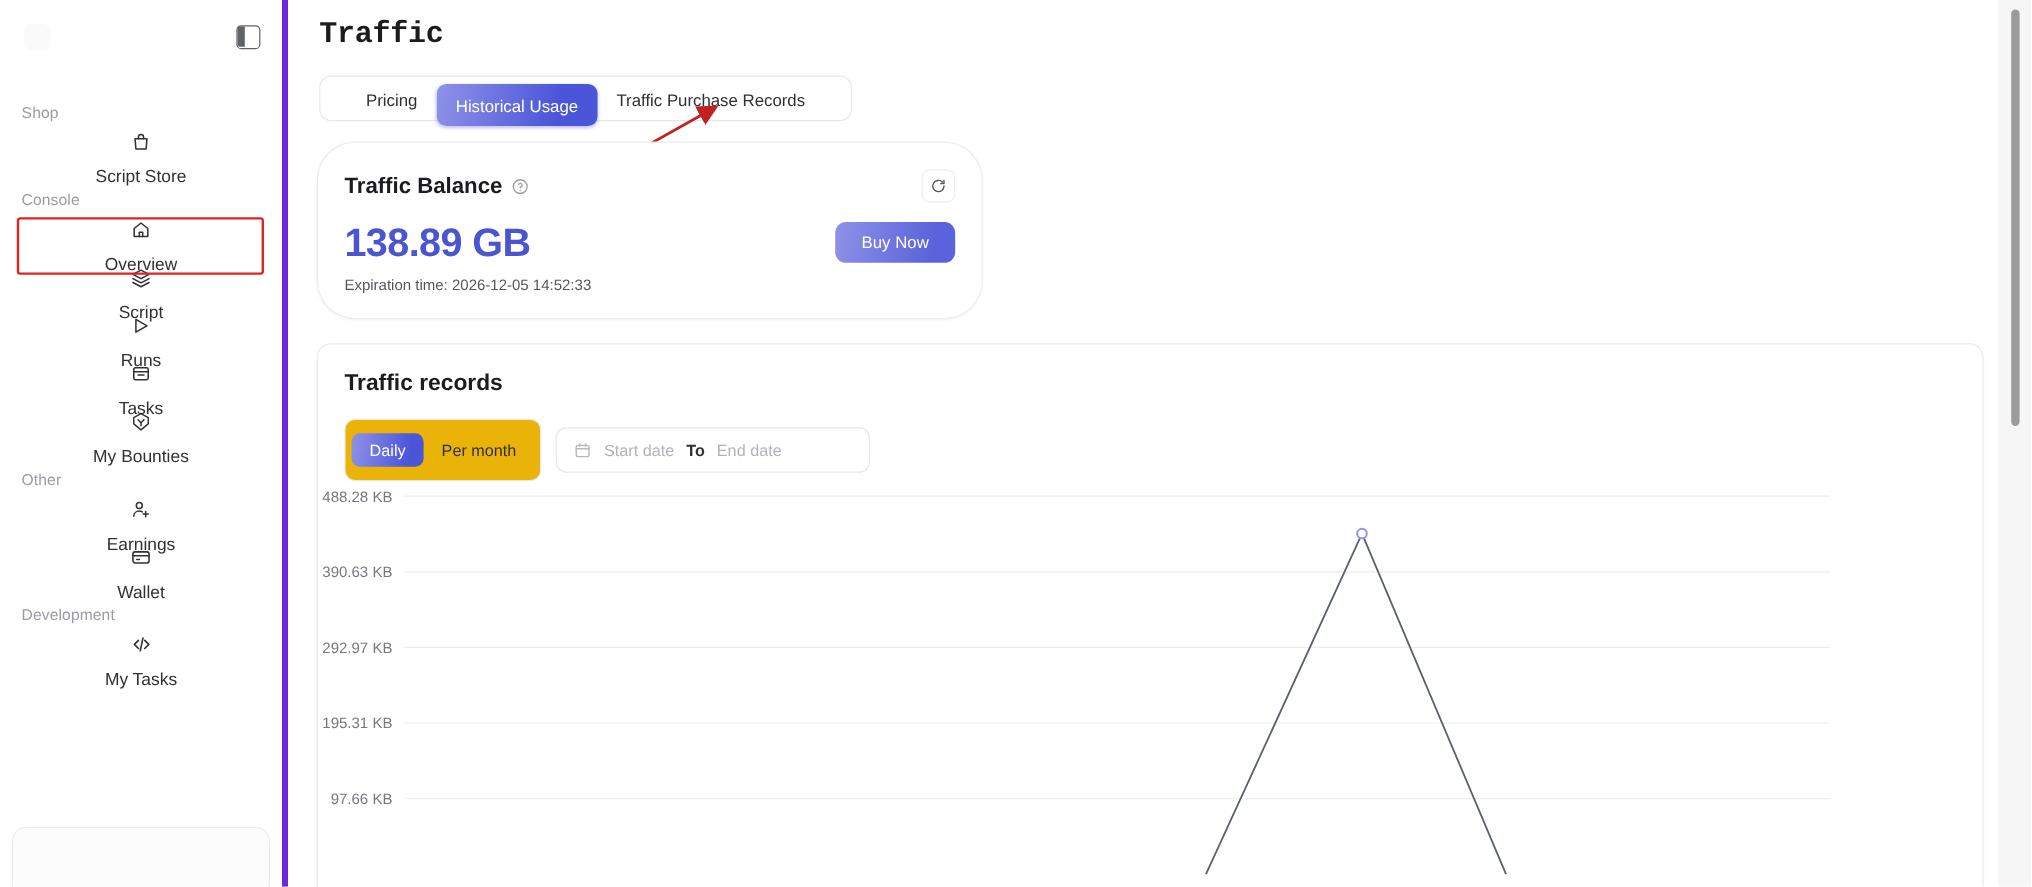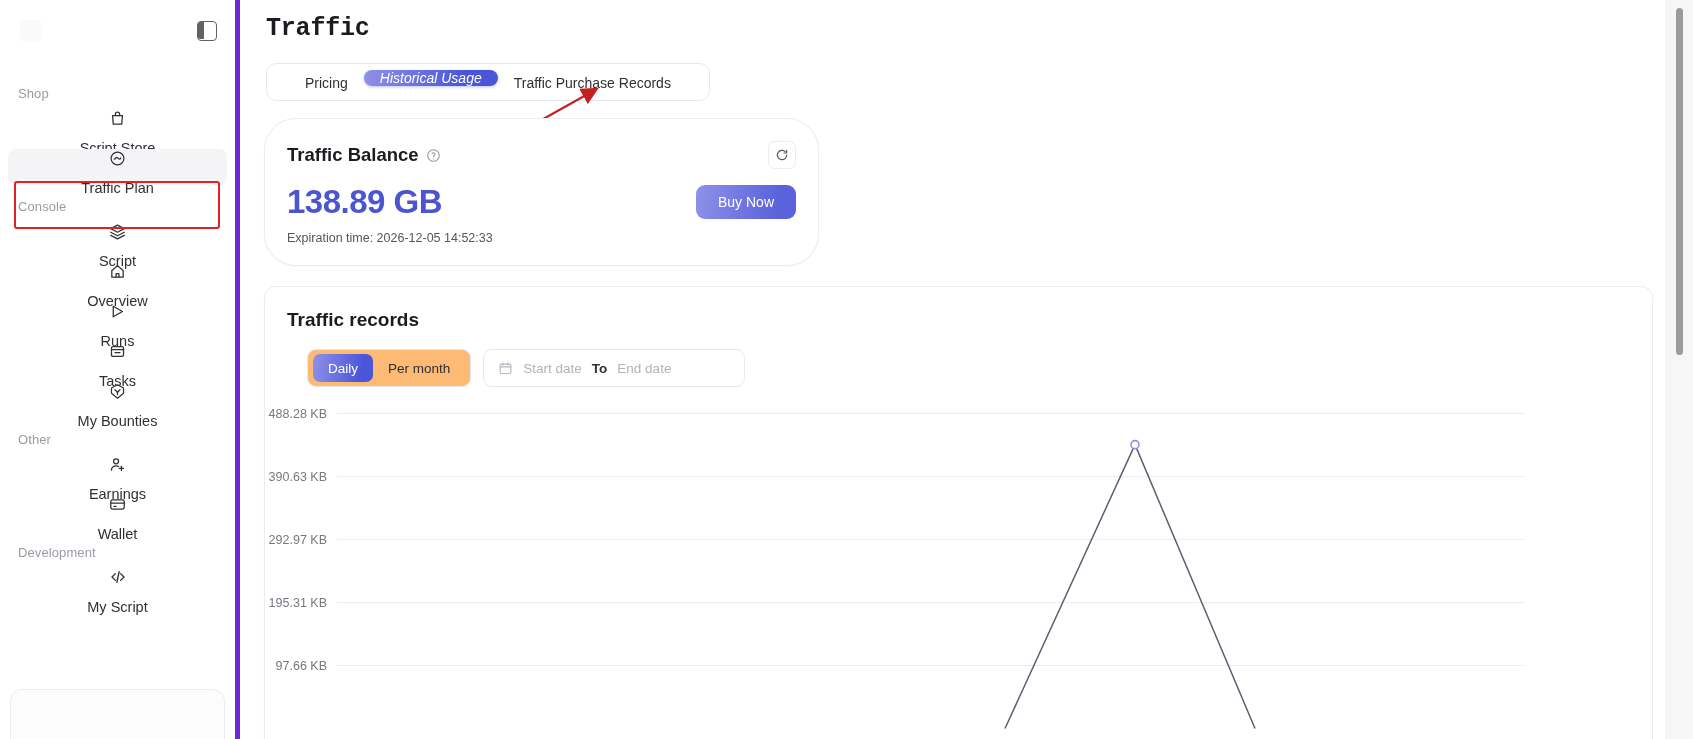--- a/index.html
+++ b/index.html
@@ -108,24 +108,23 @@
   }
   .tab {
     font-size: 14px; color: #2f3034;
     padding: 0 16px; height: 26px;
     display: flex; align-items:center;
     border-radius: 7px; cursor: pointer; white-space: nowrap;
   }
   .tab.active {
     background: linear-gradient(100deg, #8f92e8 0%, #4a55d8 75%);
     color: #fff;
-    height: 16px;
+    height: 35px;
     border-radius: 8px;
     box-shadow: 0 1px 3px rgba(70,80,200,.35);
-    font-style: italic;
   }
 
   
   .arrow-svg { position: absolute; left: 195px; top: 80px; pointer-events:none; }
   .card {
     background: #fff;
     border: 1px solid #ececef;
     border-radius: 12px;
     box-shadow: 0 1px 2px rgba(20,20,40,.03);
   }
@@ -170,21 +169,21 @@
     width: 1389px;
     height: 470px;
     padding: 22px 22px 0 22px;
     overflow: hidden;
   }
   .rec-title { font-size: 19px; font-weight: 700; color: #1b1c20; }
   .filters { display: flex; align-items: center; gap: 12px; margin-top: 18px; }
   .seg {
     display: inline-flex; align-items: center;
     border: 1px solid #e8e8ec; border-radius: 9px;
-    background: #fdba74; padding: 5px; height: 38px; margin-left: 20px;
+    background: #eab308; padding: 5px; height: 52px;
   }
   .seg-item {
     font-size: 13.5px; color: #2f3034; cursor: pointer;
     padding: 0 15px; height: 26px; display:flex; align-items:center;
     border-radius: 7px; white-space: nowrap;
   }
   .seg-item.active {
     background: linear-gradient(100deg, #8f92e8 0%, #4a55d8 80%);
     color: #fff; height: 28px;
   }
@@ -242,51 +241,42 @@
         <span class="ico">
           <svg width="17" height="17" viewBox="0 0 24 24" fill="none" stroke="currentColor" stroke-width="1.8" stroke-linecap="round" stroke-linejoin="round">
               <path d="M5 8h14l-1 12H6L5 8z"></path>
               <path d="M9 8V6a3 3 0 0 1 6 0v2"></path>
             </svg>
         </span>
         <span class="lbl">Script Store</span>
       </div>
 
 
-      <div class="nav-item active">
-        <span class="ico">
-          <svg width="17" height="17" viewBox="0 0 24 24" fill="none" stroke="currentColor" stroke-width="1.7" stroke-linecap="round" stroke-linejoin="round">
-              <circle cx="12" cy="12" r="9"></circle>
-              <path d="M7.5 13c1.5 0 1.5-2.5 3-2.5S13.5 13 15 13s1.5-2 1.5-2"></path>
-            </svg>
-        </span>
-        <span class="lbl">Traffic Plan</span>
-      </div>
 
       <div class="nav-group-label">Console</div>
+
+      <div class="nav-item">
+        <span class="ico">
+          <svg width="17" height="17" viewBox="0 0 24 24" fill="none" stroke="currentColor" stroke-width="1.8" stroke-linecap="round" stroke-linejoin="round">
+              <path d="M4 10.5 12 4l8 6.5V20H4z"></path>
+              <path d="M10 20v-5h4v5"></path>
+            </svg>
+        </span>
+        <span class="lbl">Overview</span>
+      </div>
 
       <div class="nav-item">
         <span class="ico">
           <svg width="17" height="17" viewBox="0 0 24 24" fill="none" stroke="currentColor" stroke-width="1.8" stroke-linecap="round" stroke-linejoin="round">
               <path d="M12 3 2.5 8 12 13l9.5-5L12 3z"></path>
               <path d="M2.5 13 12 18l9.5-5"></path>
               <path d="M2.5 17.5 12 22.5l9.5-5"></path>
             </svg>
         </span>
         <span class="lbl">Script</span>
-      </div>
-
-      <div class="nav-item">
-        <span class="ico">
-          <svg width="17" height="17" viewBox="0 0 24 24" fill="none" stroke="currentColor" stroke-width="1.8" stroke-linecap="round" stroke-linejoin="round">
-              <path d="M4 10.5 12 4l8 6.5V20H4z"></path>
-              <path d="M10 20v-5h4v5"></path>
-            </svg>
-        </span>
-        <span class="lbl">Overview</span>
       </div>
 
       <div class="nav-item">
         <span class="ico">
           <svg width="17" height="17" viewBox="0 0 24 24" fill="none" stroke="currentColor" stroke-width="1.8" stroke-linecap="round" stroke-linejoin="round">
               <path d="M6 4.5 19 12 6 19.5z"></path>
             </svg>
         </span>
         <span class="lbl">Runs</span>
       </div>
@@ -341,21 +331,21 @@
       <div class="nav-group-label">Development</div>
 
       <div class="nav-item">
         <span class="ico">
           <svg width="18" height="18" viewBox="0 0 24 24" fill="none" stroke="currentColor" stroke-width="1.8" stroke-linecap="round" stroke-linejoin="round">
               <path d="M8.5 7.5 4 12l4.5 4.5"></path>
               <path d="M15.5 7.5 20 12l-4.5 4.5"></path>
               <path d="M13.5 5l-3 14"></path>
             </svg>
         </span>
-        <span class="lbl">My Script</span>
+        <span class="lbl">My Tasks</span>
       </div>
     </nav>
 
     <div class="highlight-box"></div>
     <div class="bottom-card"></div>
   </aside>
 
   <section class="main">
 
     <h1 class="page-title">Traffic</h1>

